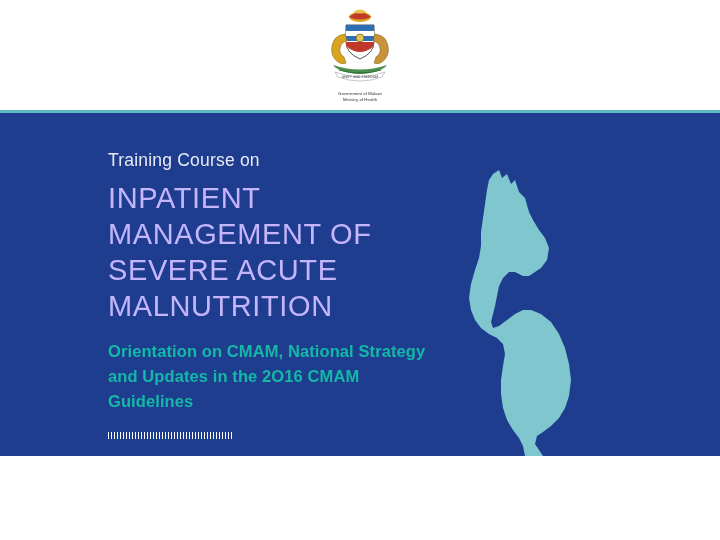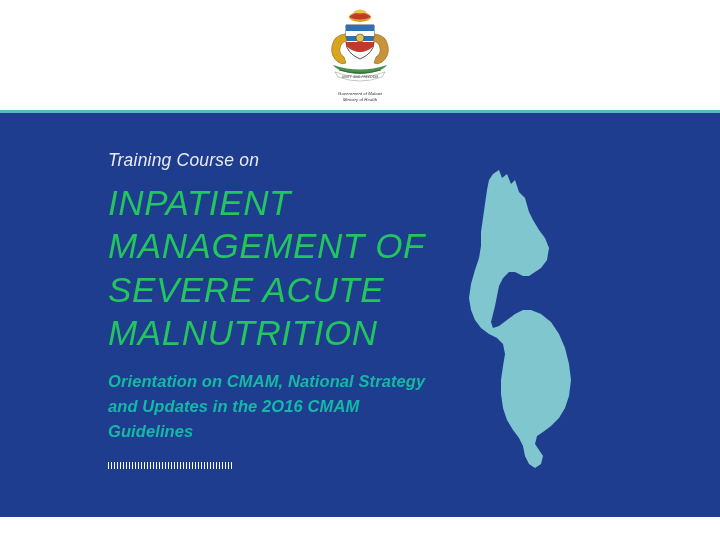--- a/index.html
+++ b/index.html
@@ -9,24 +9,23 @@
   body {
     width: 720px;
     height: 540px;
     overflow: hidden;
     font-family: "Liberation Sans", sans-serif;
     background: #ffffff;
   }
   .slide {
     position: relative;
     width: 720px;
-    height: 517px;
+    height: 456px;
     background: #1f3d8f;
     overflow: hidden;
-    font-style: italic;
   }
   
   .header-band {
     position: absolute;
     left: 0;
     top: 0;
     width: 720px;
     height: 113px;
     background: #ffffff;
     border-bottom: 3px solid #5bb9c4;
@@ -71,22 +70,22 @@
     width: 360px;
   }
   .eyebrow {
     color: #e8eaf3;
     font-size: 17.5px;
     font-weight: 400;
     letter-spacing: 0.2px;
     margin: 0 0 10px 0;
   }
   .main-title {
-    color: #22c55e;
-    font-size: 35px;
+    color: #c4b5fd;
+    font-size: 29px;
     line-height: 1.24;
     font-weight: 400;
     letter-spacing: 0.6px;
     margin: 0 0 14px 0;
     text-transform: uppercase;
   }
   .subtitle {
     color: #14b8a6;
     font-size: 16.5px;
     line-height: 1.52;

